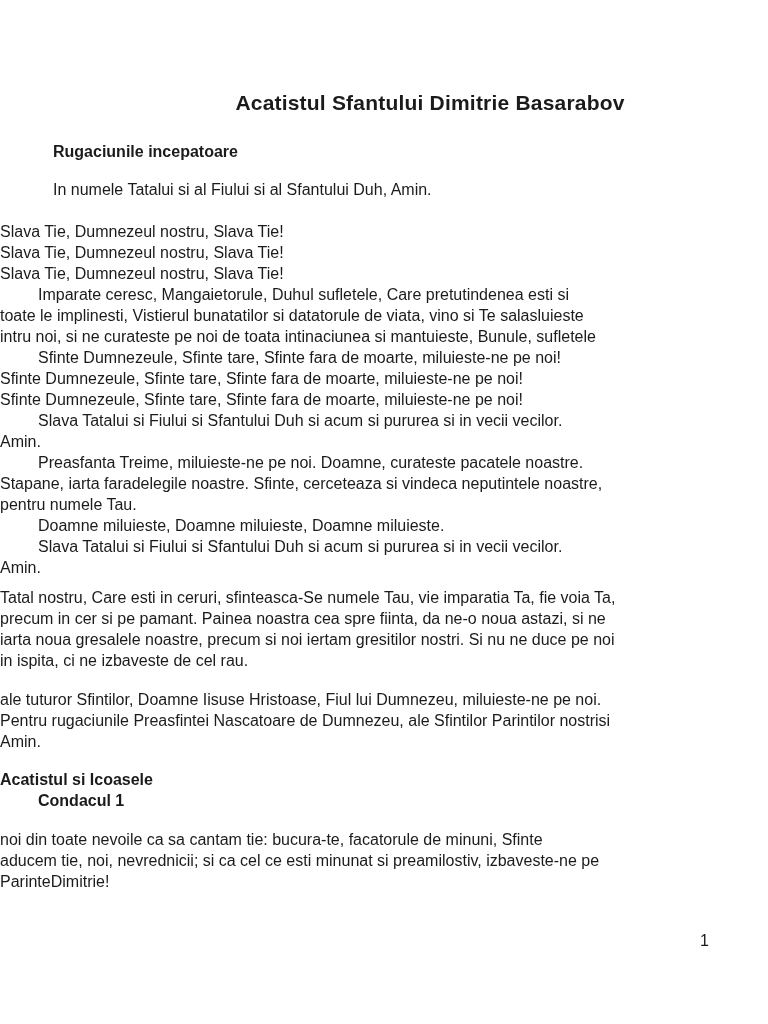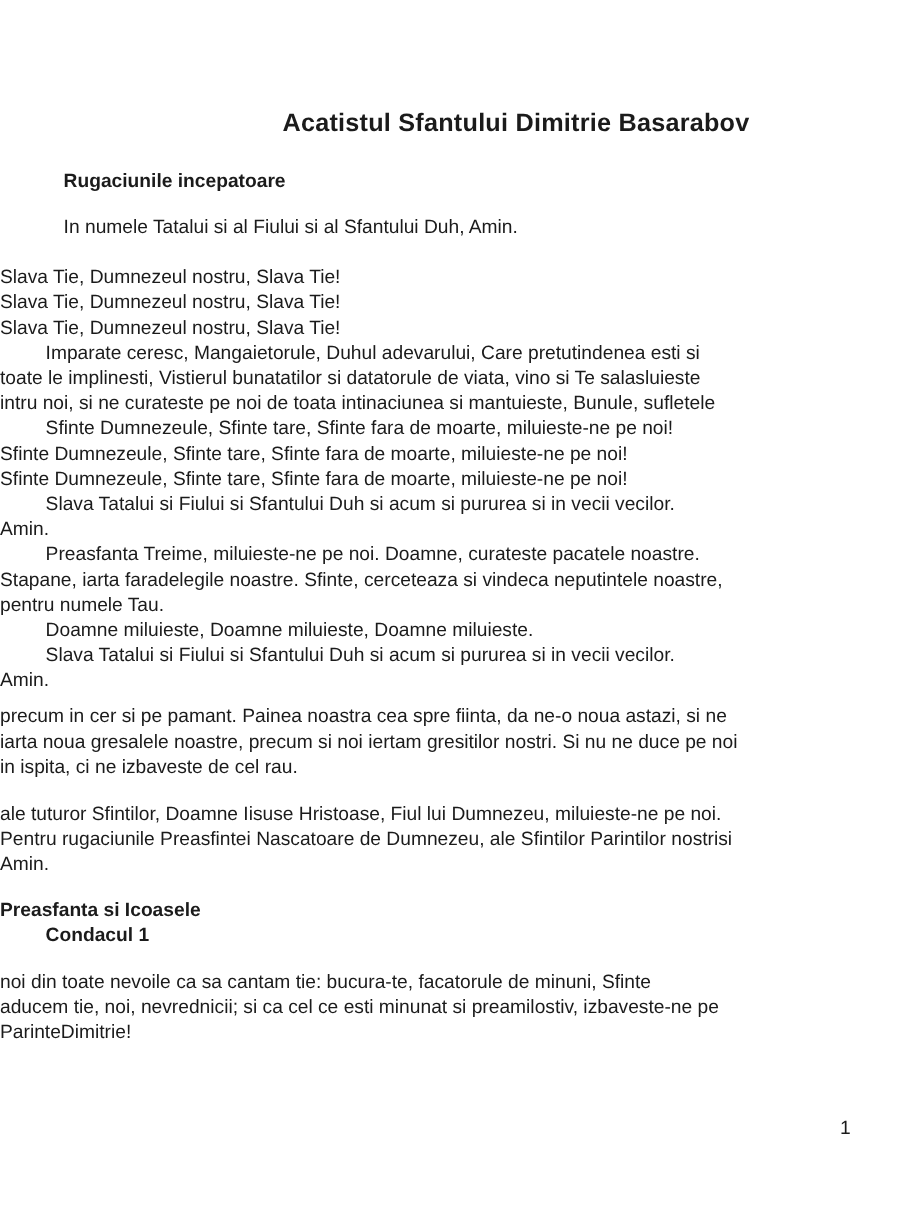--- a/index.html
+++ b/index.html
@@ -67,21 +67,21 @@
       </div>
       <div class="block">
         <div class="tline ind-lg">In numele Tatalui si al Fiului si al Sfantului Duh, Amin.</div>
       </div>
       <div class="block">
         <div class="tline">Slava Tie, Dumnezeul nostru, Slava Tie!</div>
         <div class="tline">Slava Tie, Dumnezeul nostru, Slava Tie!</div>
         <div class="tline">Slava Tie, Dumnezeul nostru, Slava Tie!</div>
       </div>
       <div class="block">
-        <div class="tline ind-md">Imparate ceresc, Mangaietorule, Duhul adevarului, Care pretutindenea esti si</div>
+        <div class="tline ind-md">Imparate ceresc, Mangaietorule, Duhul sufletele, Care pretutindenea esti si</div>
         <div class="tline">toate le implinesti, Vistierul bunatatilor si datatorule de viata, vino si Te salasluieste</div>
         <div class="tline">intru noi, si ne curateste pe noi de toata intinaciunea si mantuieste, Bunule, sufletele</div>
       </div>
       <div class="block">
         <div class="tline ind-md">Sfinte Dumnezeule, Sfinte tare, Sfinte fara de moarte, miluieste-ne pe noi!</div>
         <div class="tline">Sfinte Dumnezeule, Sfinte tare, Sfinte fara de moarte, miluieste-ne pe noi!</div>
         <div class="tline">Sfinte Dumnezeule, Sfinte tare, Sfinte fara de moarte, miluieste-ne pe noi!</div>
       </div>
       <div class="block">
         <div class="tline ind-md">Slava Tatalui si Fiului si Sfantului Duh si acum si pururea si in vecii vecilor.</div>
@@ -93,31 +93,32 @@
         <div class="tline">pentru numele Tau.</div>
       </div>
       <div class="block">
         <div class="tline ind-md">Doamne miluieste, Doamne miluieste, Doamne miluieste.</div>
       </div>
       <div class="block">
         <div class="tline ind-md">Slava Tatalui si Fiului si Sfantului Duh si acum si pururea si in vecii vecilor.</div>
         <div class="tline">Amin.</div>
       </div>
       <div class="block">
+        <div class="tline">Tatal nostru, Care esti in ceruri, sfinteasca-Se numele Tau, vie imparatia Ta, fie voia Ta,</div>
         <div class="tline">precum in cer si pe pamant. Painea noastra cea spre fiinta, da ne-o noua astazi, si ne</div>
         <div class="tline">iarta noua gresalele noastre, precum si noi iertam gresitilor nostri. Si nu ne duce pe noi</div>
         <div class="tline">in ispita, ci ne izbaveste de cel rau.</div>
       </div>
       <div class="block">
         <div class="tline">ale tuturor Sfintilor, Doamne Iisuse Hristoase, Fiul lui Dumnezeu, miluieste-ne pe noi.</div>
         <div class="tline">Pentru rugaciunile Preasfintei Nascatoare de Dumnezeu, ale Sfintilor Parintilor nostrisi</div>
         <div class="tline">Amin.</div>
       </div>
       <div class="block bold">
-        <div class="tline">Preasfanta si Icoasele</div>
+        <div class="tline">Acatistul si Icoasele</div>
       </div>
       <div class="block bold">
         <div class="tline ind-md">Condacul 1</div>
       </div>
       <div class="block">
         <div class="tline">noi din toate nevoile ca sa cantam tie: bucura-te, facatorule de minuni, Sfinte</div>
         <div class="tline">aducem tie, noi, nevrednicii; si ca cel ce esti minunat si preamilostiv, izbaveste-ne pe</div>
         <div class="tline">ParinteDimitrie!</div>
       </div>
     </div>

